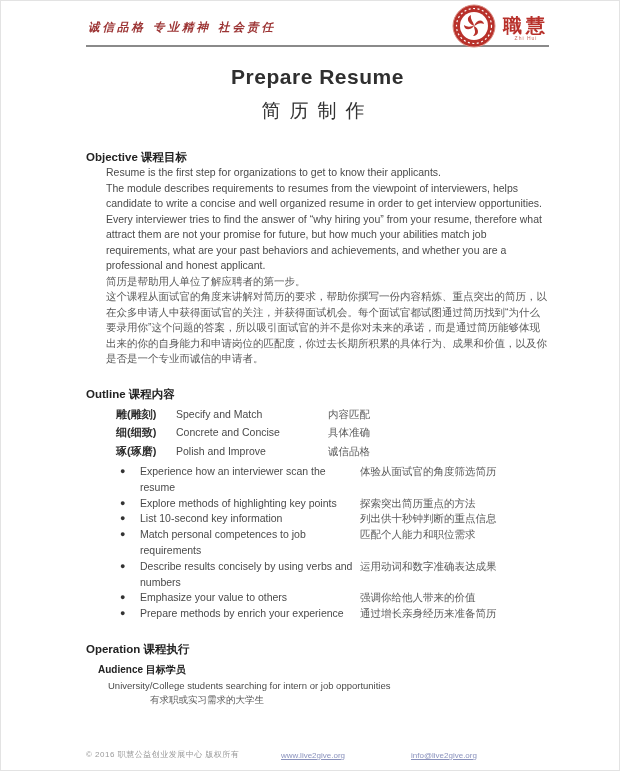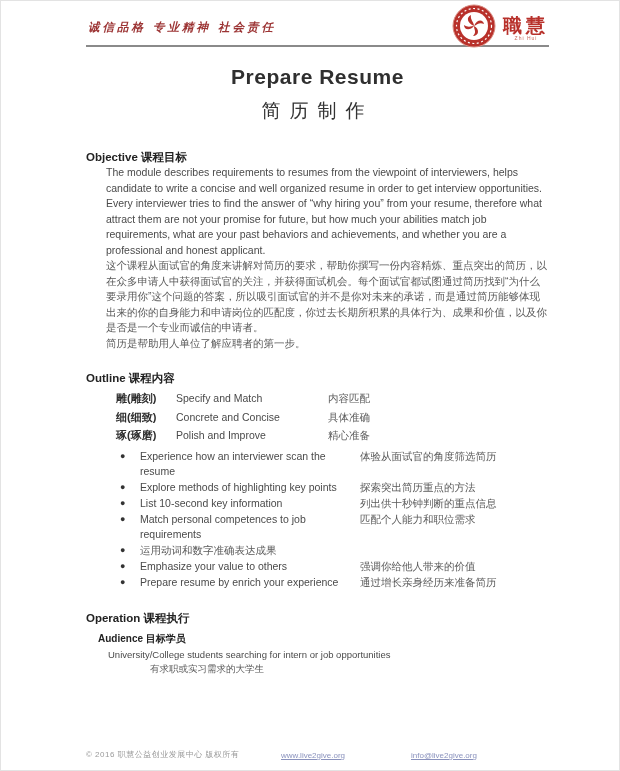--- a/index.html
+++ b/index.html
@@ -107,41 +107,42 @@
       </span>
     </div>
   </div>
   <hr class="rule">
 
   <div class="title">Prepare Resume</div>
   <div class="subtitle">简历制作</div>
 
   <div class="sec-h first">Objective 课程目标</div>
   <div class="body-text">
+    <p>Resume is the first step for organizations to get to know their applicants.</p>
     <p>The module describes requirements to resumes from the viewpoint of interviewers, helps candidate to write a concise and well organized resume in order to get interview opportunities. Every interviewer tries to find the answer of “why hiring you” from your resume, therefore what attract them are not your promise for future, but how much your abilities match job requirements, what are your past behaviors and achievements, and whether you are a professional and honest applicant.</p>
+    <p class="cn">简历是帮助用人单位了解应聘者的第一步。</p>
     <p class="cn">这个课程从面试官的角度来讲解对简历的要求，帮助你撰写一份内容精炼、重点突出的简历，以在众多申请人中获得面试官的关注，并获得面试机会。每个面试官都试图通过简历找到“为什么要录用你”这个问题的答案，所以吸引面试官的并不是你对未来的承诺，而是通过简历能够体现出来的你的自身能力和申请岗位的匹配度，你过去长期所积累的具体行为、成果和价值，以及你是否是一个专业而诚信的申请者。</p>
-    <p class="cn">简历是帮助用人单位了解应聘者的第一步。</p>
   </div>
 
   <div class="sec-h">Outline 课程内容</div>
   <div class="outline">
     <div class="outline-row">
       <span class="outline-term">雕(雕刻)</span>
       <span class="outline-en">Specify and Match</span>
       <span class="outline-cn">内容匹配</span>
     </div>
     <div class="outline-row">
       <span class="outline-term">细(细致)</span>
       <span class="outline-en">Concrete and Concise</span>
       <span class="outline-cn">具体准确</span>
     </div>
     <div class="outline-row">
       <span class="outline-term">琢(琢磨)</span>
       <span class="outline-en">Polish and Improve</span>
-      <span class="outline-cn">精心准备</span>
+      <span class="outline-cn">诚信品格</span>
     </div>
   </div>
 
   <div class="outcome">
     <div class="outcome-row">
       <span class="bullet">●</span>
       <span class="outcome-en">Experience how an interviewer scan the resume</span>
       <span class="outcome-cn">体验从面试官的角度筛选简历</span>
     </div>
     <div class="outcome-row">
@@ -154,30 +155,31 @@
       <span class="outcome-en">List 10-second key information</span>
       <span class="outcome-cn">列出供十秒钟判断的重点信息</span>
     </div>
     <div class="outcome-row">
       <span class="bullet">●</span>
       <span class="outcome-en">Match personal competences to job requirements</span>
       <span class="outcome-cn">匹配个人能力和职位需求</span>
     </div>
     <div class="outcome-row">
       <span class="bullet">●</span>
+      <span class="outcome-en">Describe results concisely by using verbs and numbers</span>
       <span class="outcome-cn">运用动词和数字准确表达成果</span>
     </div>
     <div class="outcome-row">
       <span class="bullet">●</span>
       <span class="outcome-en">Emphasize your value to others</span>
       <span class="outcome-cn">强调你给他人带来的价值</span>
     </div>
     <div class="outcome-row">
       <span class="bullet">●</span>
-      <span class="outcome-en">Prepare resume by enrich your experience</span>
+      <span class="outcome-en">Prepare methods by enrich your experience</span>
       <span class="outcome-cn">通过增长亲身经历来准备简历</span>
     </div>
   </div>
 
   <div class="sec-h">Operation 课程执行</div>
   <div class="op">
 
     <div class="op-label">Audience 目标学员</div>
     <div class="op-line">
       <span>University/College students searching for    intern or job opportunities</span>

